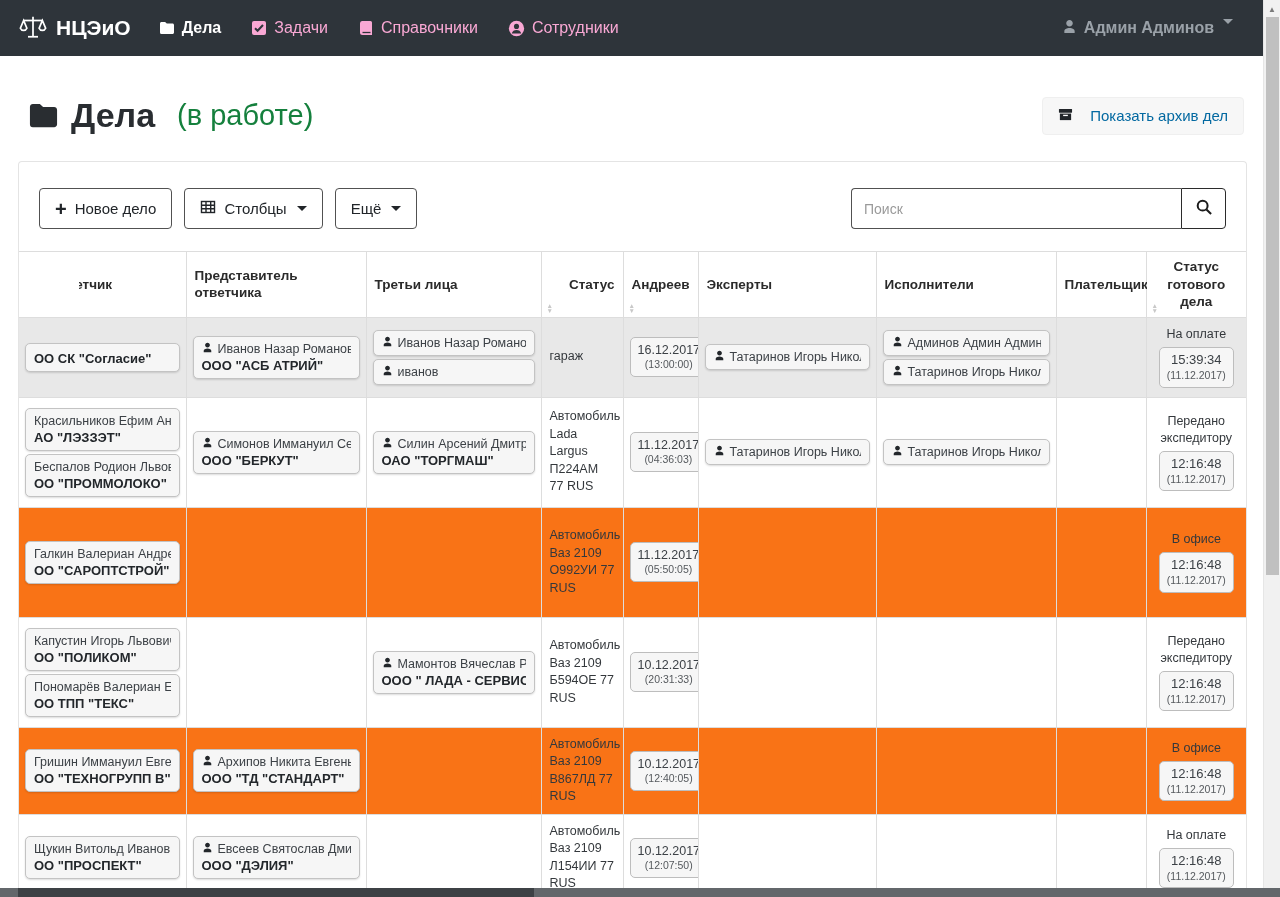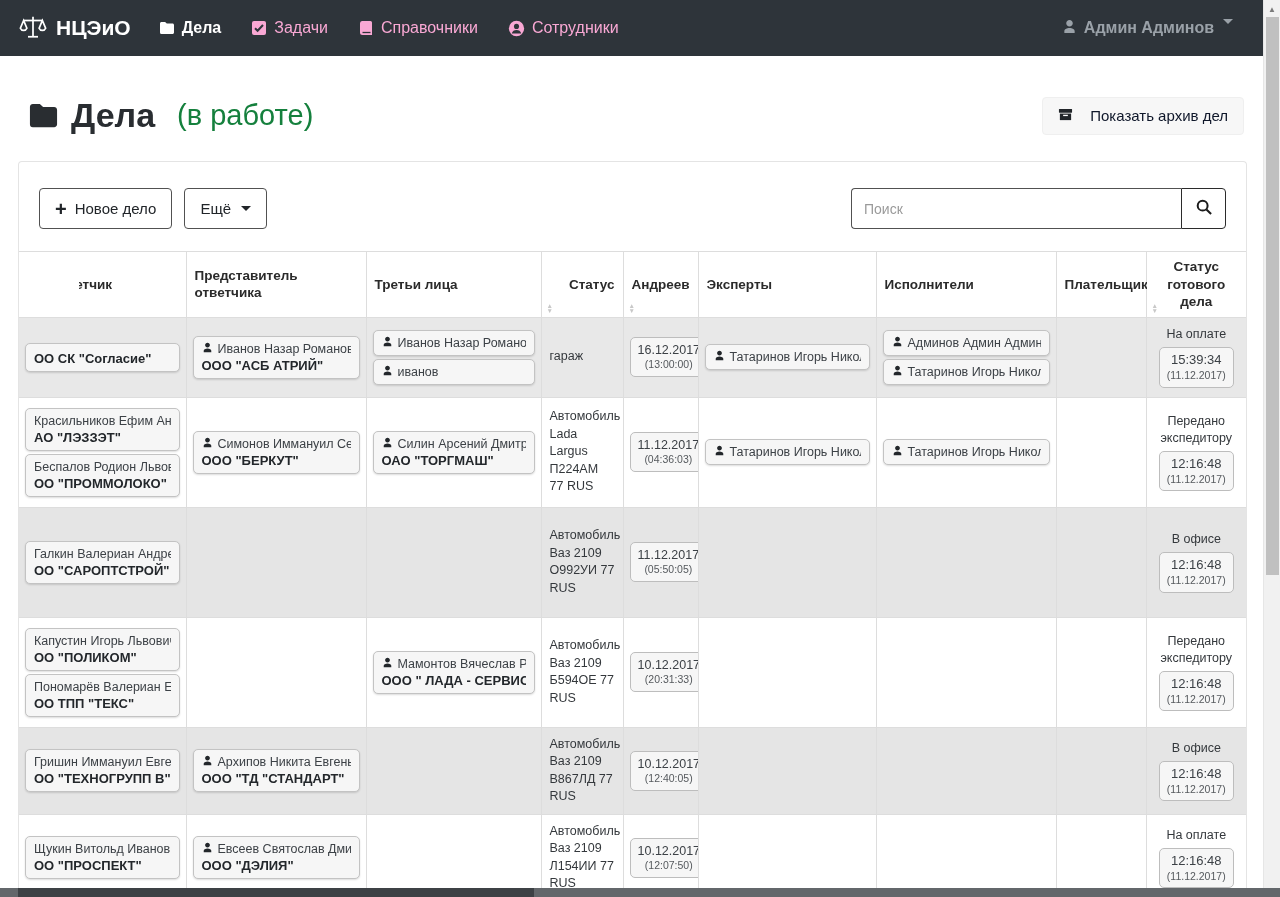--- a/index.html
+++ b/index.html
@@ -20,21 +20,21 @@
   .caret { width:0; height:0; border-left:5px solid transparent; border-right:5px solid transparent;
     border-top:5px solid currentColor; display:inline-block; margin-left:2px; }
 
   
   .page-header { display:flex; align-items:center; margin:40px 36px 26px 28px; }
   .ph-title { display:flex; align-items:center; gap:12px; }
   .ph-title svg { display:block; }
   .ph-title h1 { font-size:34px; font-weight:700; color:#292d31; display:inline; }
   .ph-sub { font-size:29px; font-weight:400; color:#15803d; margin-left:10px; }
   .archive-btn { margin-left:auto; background:#f7f7f7; border:1px solid #efefef; border-radius:4px;
-    padding:9px 15px; font-size:15px; color:#0f172a; display:flex; align-items:center; gap:17px; cursor:pointer; }
+    padding:9px 15px; font-size:15px; color:#0369a1; display:flex; align-items:center; gap:17px; cursor:pointer; }
 
   
   .panel { margin:0 18px; width:1229px; border:1px solid #e4e4e4; border-bottom:none; border-radius:4px 4px 0 0; }
   .toolbar { display:flex; align-items:center; padding:26px 20px 22px 20px; }
   .btn { background:#fff; border:1px solid #515151; border-radius:4px; height:41px; padding:0 15px;
     font-size:15px; color:#212529; display:flex; align-items:center; gap:8px; cursor:pointer; }
   .btn + .btn { margin-left:12px; }
   .plus { font-size:20px; font-weight:700; line-height:1; }
   .search-group { margin-left:auto; display:flex; }
   .search-input { width:330px; height:41px; border:1px solid #515151; border-right:none;
@@ -51,21 +51,21 @@
     height:59px; font-size:13.5px; font-weight:700; color:#2b2b2b; text-align:left;
     padding:6px 8px; vertical-align:middle; position:relative; line-height:1.3; cursor:pointer; }
   thead th + th, tbody td + td { border-left:1px solid #ddd; }
   .th-clip { display:block; overflow:hidden; margin-left:52px; text-indent:-29px; white-space:nowrap; }
   .th-object { text-align:right; }
   .th-center { text-align:center; }
   .sort { position:absolute; left:5px; bottom:4px; display:flex; flex-direction:column;
     color:#c8c8c8; font-size:6.5px; line-height:5px; }
   tbody td { vertical-align:middle; padding:6px; border-bottom:1px solid #ddd; overflow:hidden; }
   tbody tr.hl  td { background:#e8e8e8; }
-  tbody tr.odd td { background:#e5e5e5; }
+  tbody tr.odd td { background:#f97316; }
   tr.r1 td{height:80px} tr.r2 td{height:110px} tr.r3 td{height:110px} tr.r4 td{height:110px}
   tr.r5 td{height:78px} tr.r6 td{height:77px}
 
   .pcard { background:#f6f6f6; border:1px solid #c3c3c3; border-radius:5px; padding:5px 8px;
     box-shadow:0 1px 2px rgba(0,0,0,.14); margin:3px 0; overflow:hidden; white-space:nowrap; cursor:pointer; }
   .pname { font-size:12.5px; color:#3c4146; display:flex; align-items:center; gap:5px; overflow:hidden; }
   .pname svg { flex:0 0 auto; }
   .pcomp { font-size:13px; font-weight:700; color:#23272b; margin-top:2px; overflow:hidden; }
   .c-obj { font-size:12.5px; color:#34383c; line-height:1.4; padding:8px; }
   .c-insp { text-align:center; }
@@ -173,20 +173,30 @@
   </button>
 </div>
 
 <div class="panel">
   <div class="toolbar">
     <button class="btn">
       <span class="plus">+</span>
       <span>Новое дело</span>
     </button>
     <button class="btn">
+      <span>
+        <svg width="16" height="16" viewBox="0 0 16 16" fill="none" stroke="#212529" stroke-width="1.4">
+            <rect x="1.5" y="2.5" width="13" height="11"></rect>
+            <path d="M1.5 6.2h13M1.5 9.8h13M6 2.5v11M10.7 2.5v11"></path>
+          </svg>
+      </span>
+      <span>Столбцы</span>
+      <span class="caret"></span>
+    </button>
+    <button class="btn">
       <span>Ещё</span>
       <span class="caret"></span>
     </button>
     <div class="search-group">
       <input class="search-input" type="text" placeholder="Поиск" style="">
       <button class="search-btn">
         <span>
           <svg width="18" height="18" viewBox="0 0 16 16" fill="none" stroke="#1b1b1b" stroke-width="1.8">
               <circle cx="6.8" cy="6.8" r="4.4"></circle>
               <path d="M10.2 10.2L14.3 14.3"></path>

